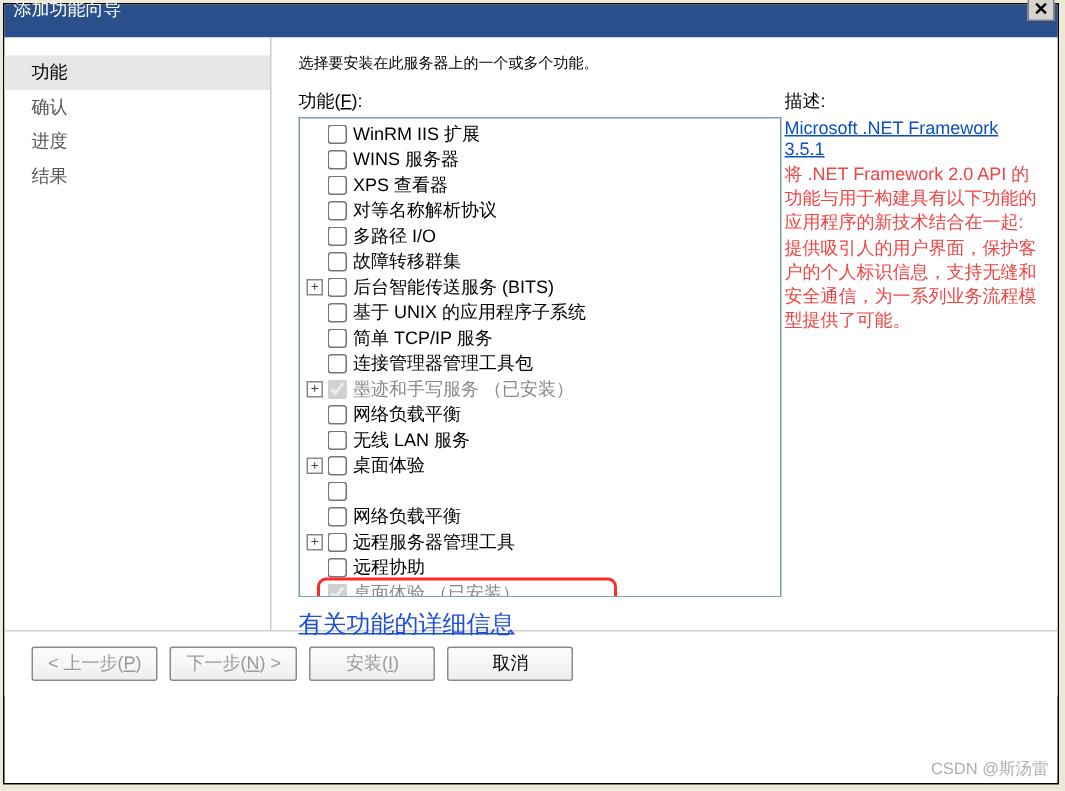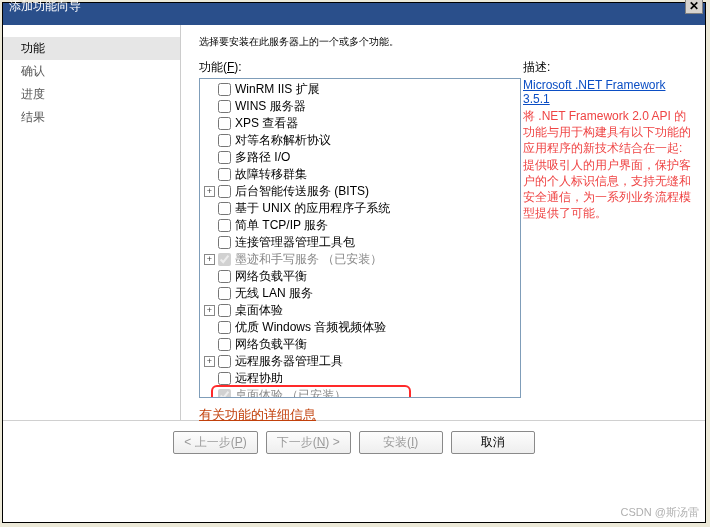--- a/index.html
+++ b/index.html
@@ -159,23 +159,23 @@
   .tlabel.installed { color: #888; }
   .highlight-box {
     position: absolute;
     border: 2px solid #ff2a2a;
     border-radius: 6px;
     pointer-events: none;
   }
   .detail-link {
     margin-top: 8px;
     display: inline-block;
-    color: #c2410c;
+    color: #1d4ed8;
     text-decoration: underline;
-    font-size: 13px;
+    font-size: 16px;
     font-family: SimSun, sans-serif;
     cursor: pointer;
   }
   .desc-col {
     flex: 1;
     font-size: 12px;
     color: #000;
   }
   .desc-label { margin-bottom: 2px; font-family: SimSun, sans-serif; }
   .desc-link {
@@ -188,21 +188,21 @@
     line-height: 1.35;
     color: #ef4444;
     font-family: SimSun, sans-serif;
   }
   
   .footer {
     height: 44px;
     border-top: 1px solid #d0d0d0;
     display: flex;
     align-items: center;
-    justify-content: center;
+    justify-content: flex-start;
     gap: 8px;
     padding: 0 18px;
     background: #fff;
   }
   .wbtn {
     min-width: 84px;
     height: 23px;
     border: 1px solid #8a8a8a;
     background: linear-gradient(#fdfdfd,#eeeeee);
     font-size: 12px;
@@ -326,21 +326,20 @@
                 <span class="tlabel">无线 LAN 服务</span>
               </div>
               <div class="tree-row">
                 <div class="plusbox">+</div>
                 <input type="checkbox" class="cb" style="">
                 <span class="tlabel">桌面体验</span>
               </div>
               <div class="tree-row">
                 <div class="plus-spacer"></div>
                 <input type="checkbox" class="cb" style="">
-                <span class="tlabel">优质 Windows 音频视频体验</span>
               </div>
               <div class="tree-row">
                 <div class="plus-spacer"></div>
                 <input type="checkbox" class="cb" style="">
                 <span class="tlabel">网络负载平衡</span>
               </div>
               <div class="tree-row">
                 <div class="plusbox">+</div>
                 <input type="checkbox" class="cb" style="">
                 <span class="tlabel">远程服务器管理工具</span>

